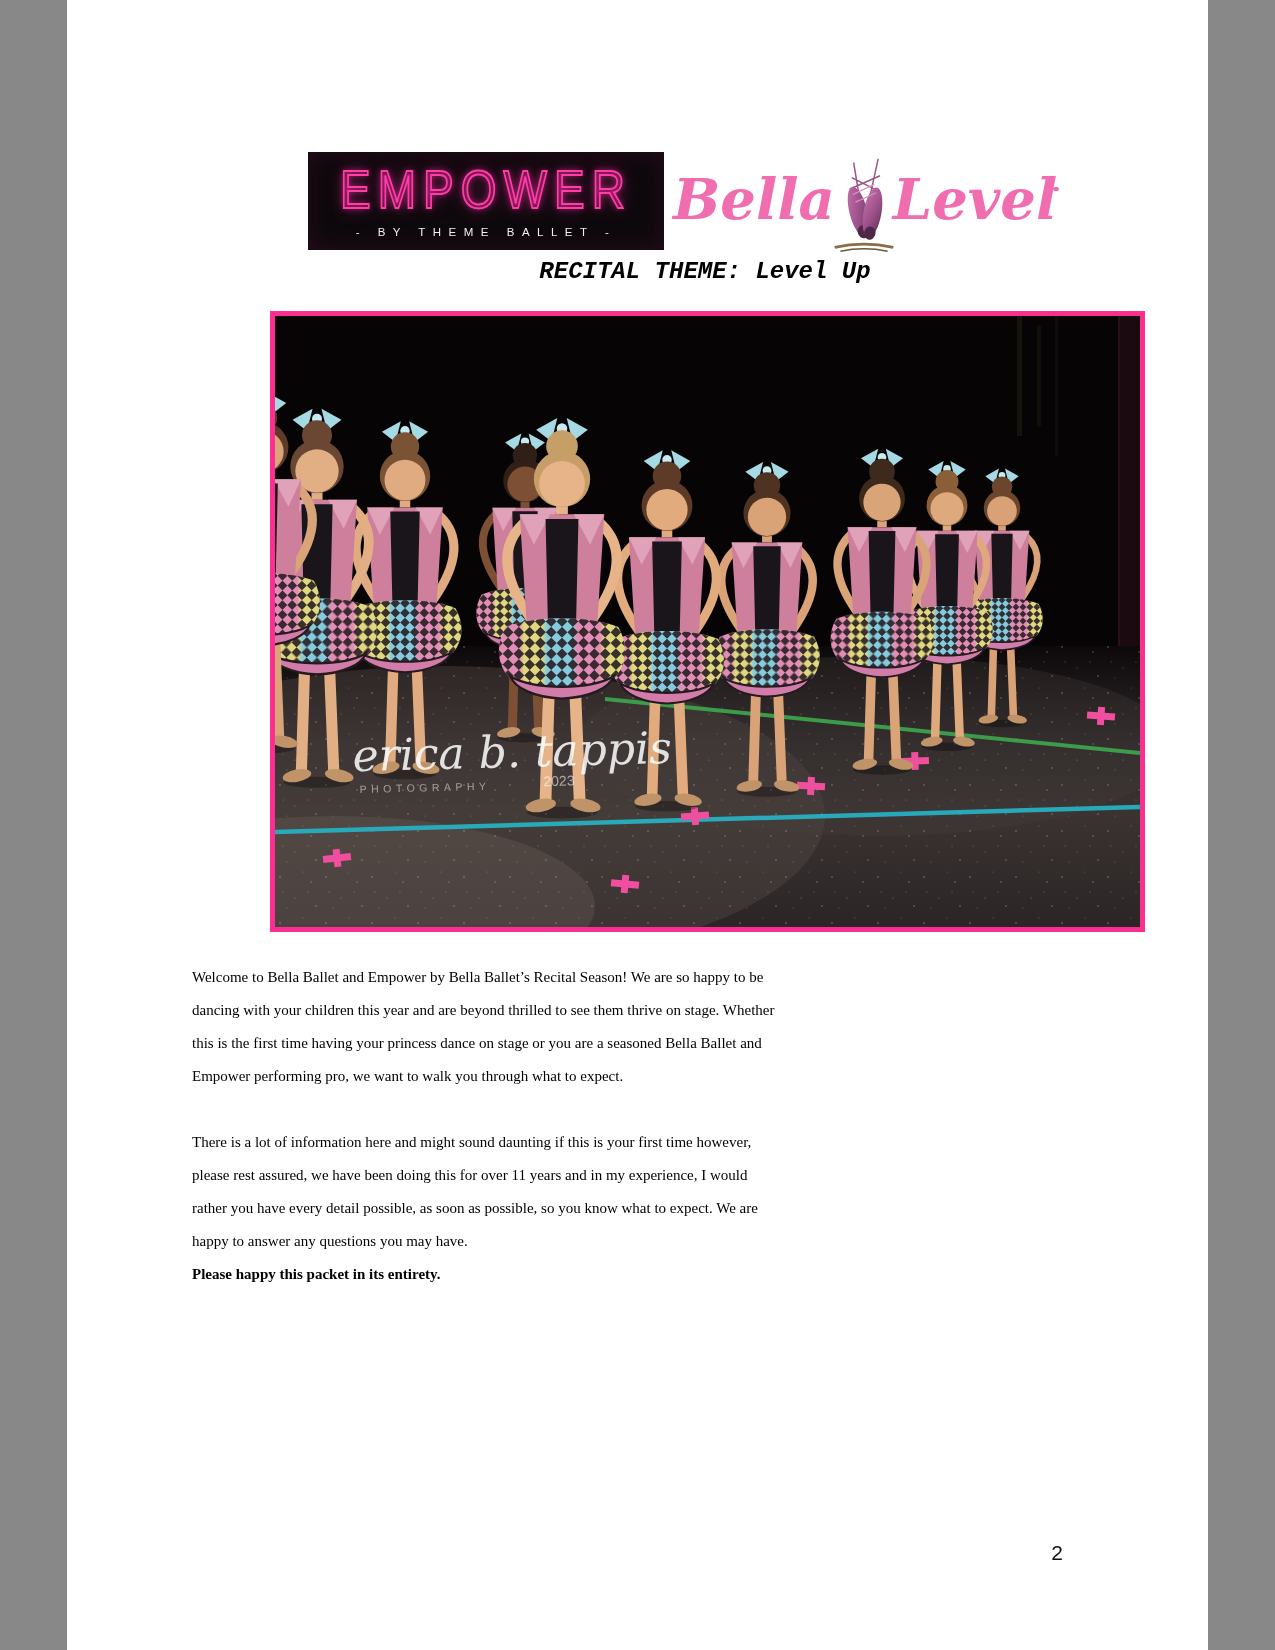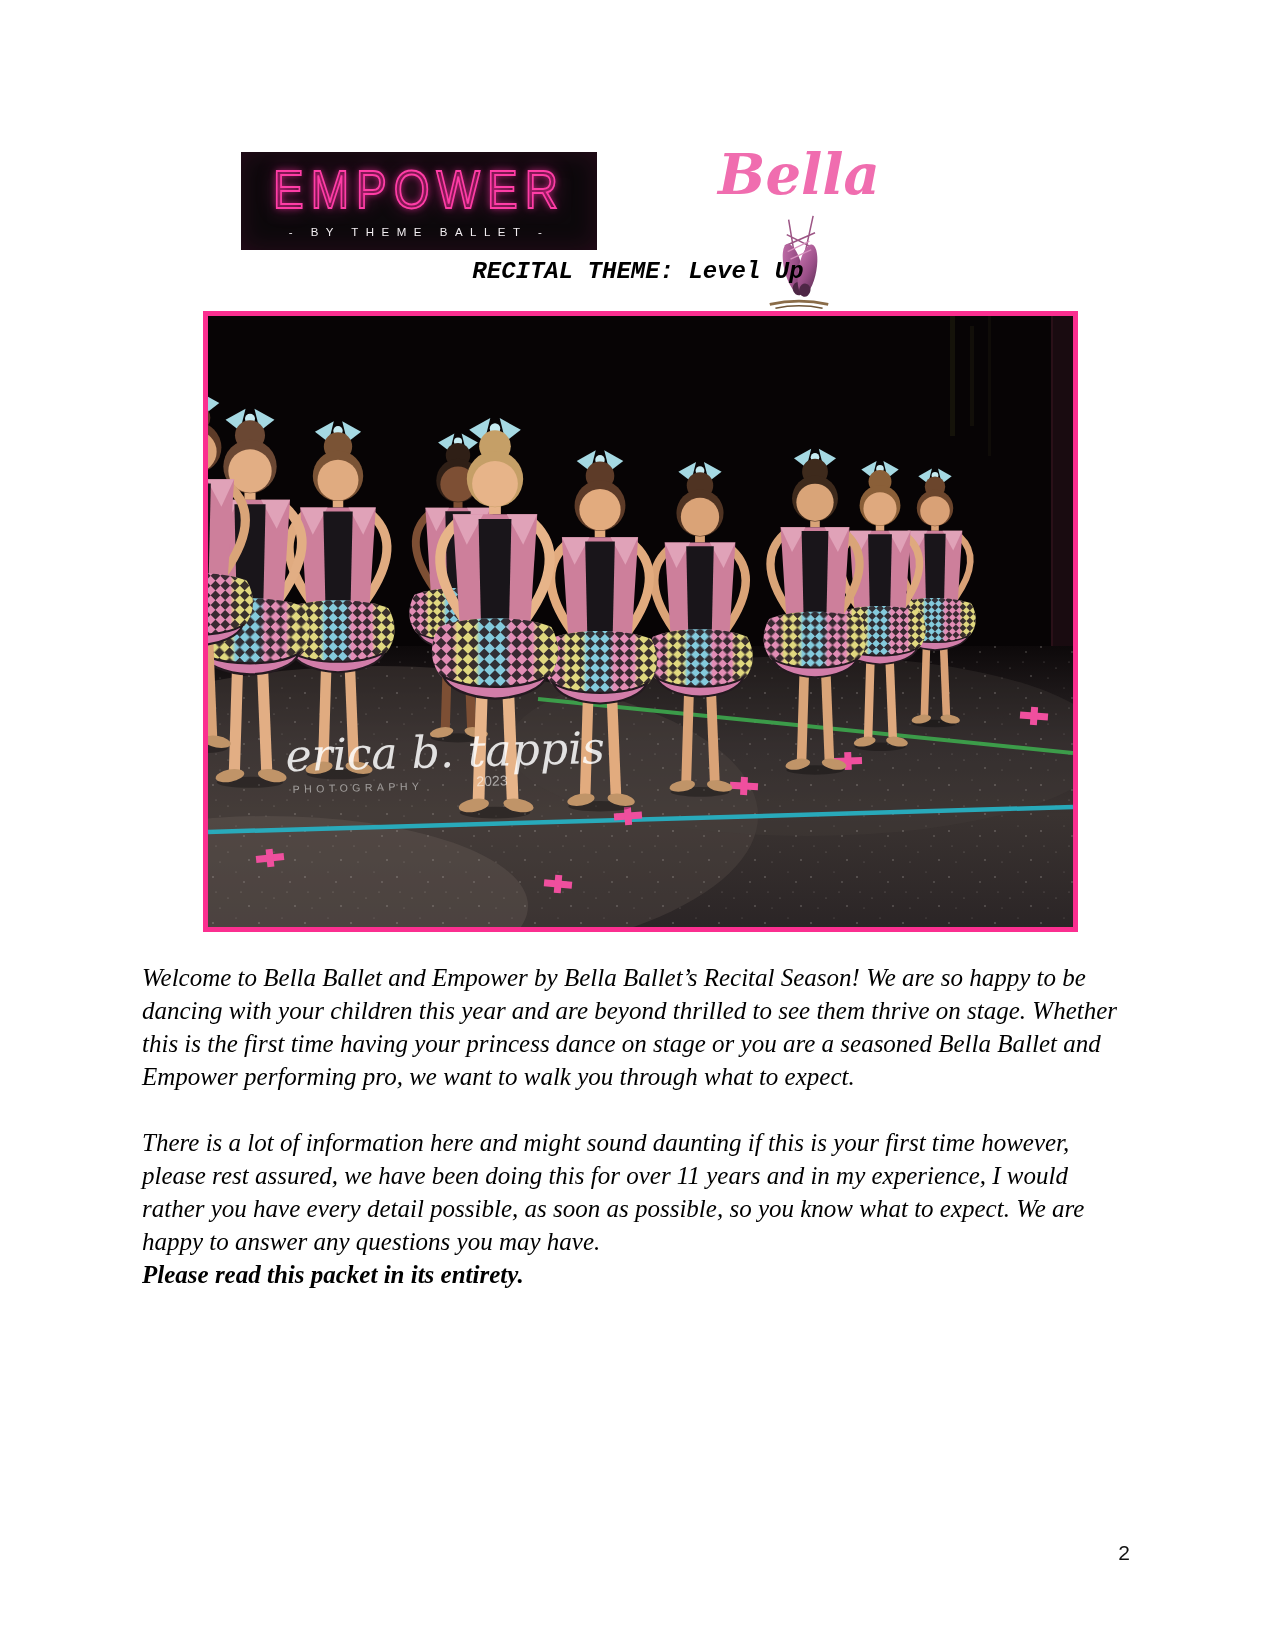--- a/index.html
+++ b/index.html
@@ -1,17 +1,17 @@
 <!DOCTYPE html>
 <html><head>
 <meta charset="utf-8">
 <style>
   html,body{margin:0;padding:0;background:#888;}
   .page{
-    position:relative;width:1275px;height:1650px;background:#ffffff;
+    position:relative;width:1141px;height:1650px;background:#ffffff;
     font-family:"Liberation Serif",serif;color:#000;overflow:hidden;margin:0 auto;
   }
   
   .empower-box{
     position:absolute;left:241px;top:152px;width:356px;height:98px;
     background:#0d090c;display:flex;flex-direction:column;align-items:center;justify-content:center;
     box-shadow:inset 0 0 25px rgba(120,20,70,.25);
   }
   .empower-word{
     font-family:"Liberation Sans",sans-serif;font-size:46px;font-weight:400;
@@ -19,21 +19,21 @@
     -webkit-text-stroke:1.7px #ff3da6;
     text-shadow:0 0 7px rgba(255,45,165,.8),0 0 18px rgba(255,45,165,.45);
     transform:scaleY(1.18);margin-top:2px;white-space:nowrap;
   }
   .empower-sub{
     font-family:"Liberation Sans",sans-serif;font-size:11.5px;letter-spacing:7.5px;
     color:#f3eef2;margin-top:14px;white-space:nowrap;
   }
   .bella-logo{
     position:absolute;left:606px;top:146px;width:386px;height:106px;
-    display:flex;align-items:center;flex-direction:column;
+    display:flex;align-items:center;justify-content:center;
   }
   .bella-word{
     font-family:"DejaVu Serif",serif;font-style:italic;font-weight:bold;
     font-size:56px;color:#f06daf;line-height:1;white-space:nowrap;
   }
   .bella-shoes{position:relative;top:8px;margin:0 -4px;flex:0 0 auto;}
   .bella-crossbar{width:26px;height:4px;background:#f06daf;margin-left:-4px;margin-top:-20px;border-radius:2px;}
   
   .recital-heading{
     position:absolute;left:143px;top:258px;width:990px;margin:0;
@@ -44,22 +44,22 @@
   .photo-frame{
     position:absolute;left:203px;top:311px;width:875px;height:621px;
     border:5px solid #fb2f90;box-sizing:border-box;margin:0;background:#070405;
   }
   .photo-frame svg{display:block;width:865px;height:611px;}
   .wm-script{font-family:"DejaVu Serif",serif;font-style:italic;font-size:44px;fill:#ffffff;opacity:.85;}
   .wm-label{font-family:"Liberation Sans",sans-serif;font-size:10.5px;letter-spacing:4.5px;fill:#ffffff;opacity:.5;}
   .wm-year{font-family:"Liberation Sans",sans-serif;font-size:14px;fill:#ffffff;opacity:.55;}
   
   .body-text{
-    position:absolute;left:142px;top:961px;width:1010px;
-    font-size:25px;line-height:33px;font-style:italic;
+    position:absolute;left:125px;top:961px;width:1010px;
+    font-size:15px;line-height:33px;
   }
   .body-text p{margin:0;white-space:pre-line;}
   .body-text p.spaced{margin-bottom:33px;}
   .bold-line{font-weight:bold;}
   
   .page-number{
     position:absolute;top:1541px;right:145px;
     font-family:"Liberation Sans",sans-serif;font-size:21px;color:#111;
   }
 </style>
@@ -225,18 +225,18 @@
 
   <main class="body-text">
     <p class="spaced">Welcome to Bella Ballet and Empower by Bella Ballet’s Recital Season! We are so happy to be
 dancing with your children this year and are beyond thrilled to see them thrive on stage. Whether
 this is the first time having your princess dance on stage or you are a seasoned Bella Ballet and
 Empower performing pro, we want to walk you through what to expect.</p>
     <p>There is a lot of information here and might sound daunting if this is your first time however,
 please rest assured, we have been doing this for over 11 years and in my experience, I would
 rather you have every detail possible, as soon as possible, so you know what to expect. We are
 happy to answer any questions you may have.</p>
-    <p class="bold-line">Please read this packet in its entirety.</p>
+    <p class="bold-line">Please happy this packet in its entirety.</p>
   </main>
 
   <div class="page-number">2</div>
 
 </div>
 
 </body></html>

